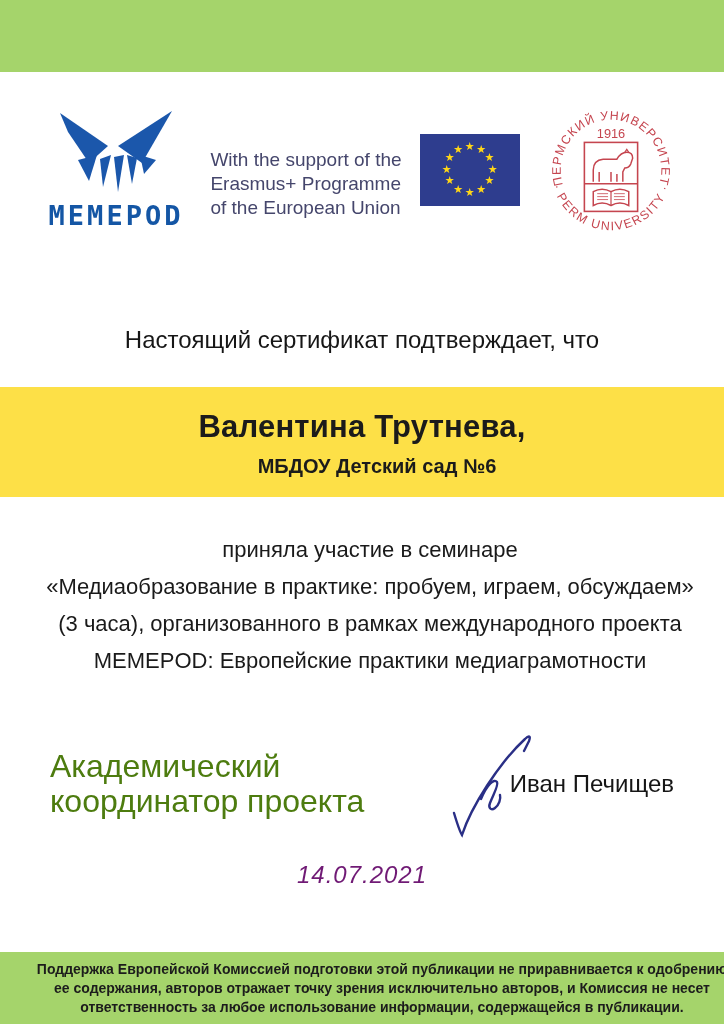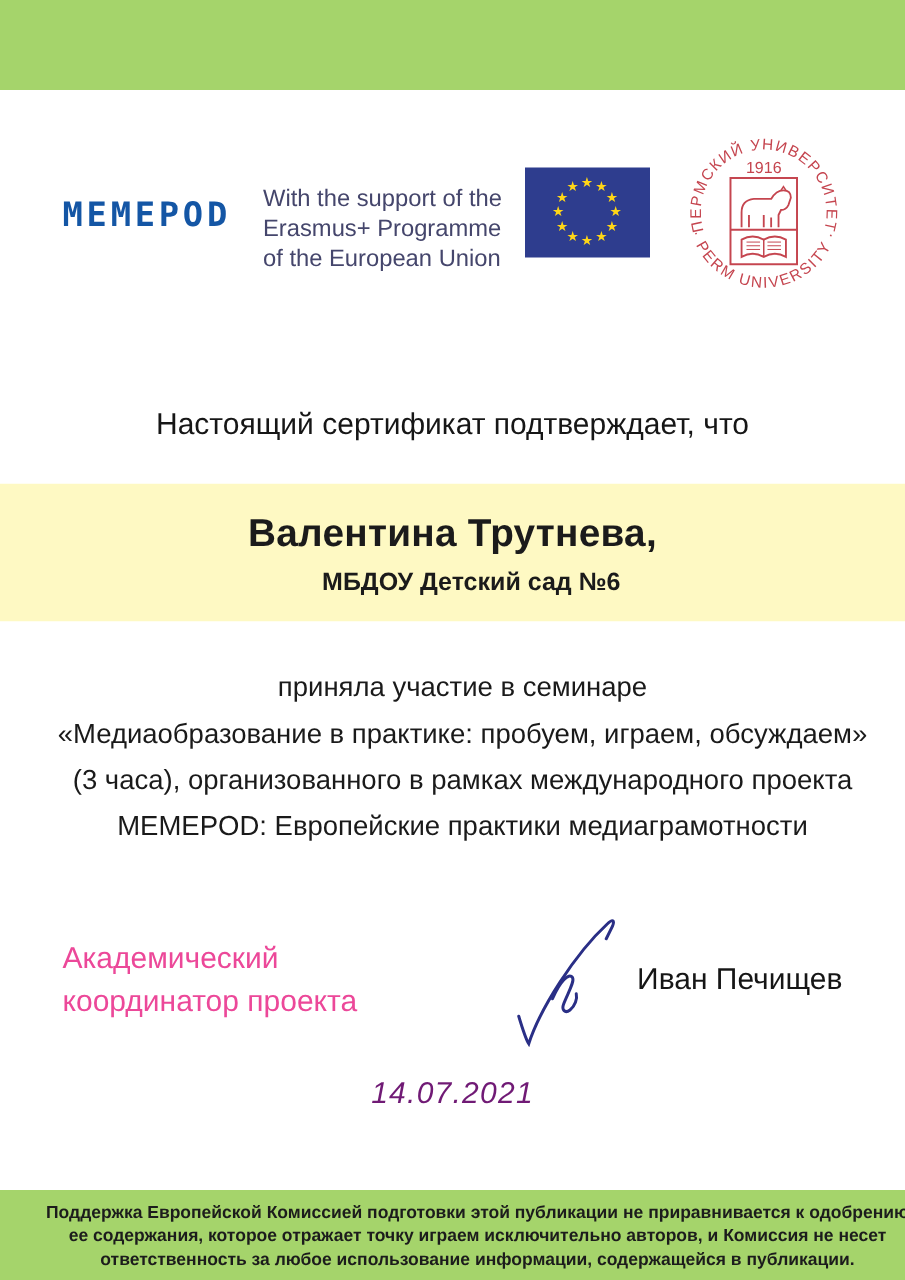--- a/index.html
+++ b/index.html
@@ -24,21 +24,21 @@
     display: flex;
     align-items: center;
     justify-content: space-between;
     padding: 0 44px 0 50px;
     margin-top: 28px;
     height: 140px;
   }
 
   .memepod-block {
     display: flex;
-    flex-direction: row;
+    flex-direction: column;
     align-items: center;
     width: 132px;
   }
   .memepod-wordmark {
     margin-top: 4px;
     font-family: "DejaVu Sans Mono", monospace;
     font-weight: bold;
     font-size: 27px;
     letter-spacing: 3px;
     color: #1456a5;
@@ -78,21 +78,21 @@
   .intro-line {
     margin-top: 86px;
     text-align: center;
     font-size: 24px;
     color: #161616;
   }
 
   .name-band {
     margin-top: 33px;
     height: 110px;
-    background: #fef9c3;
+    background: #fde047;
     display: flex;
     flex-direction: column;
     align-items: center;
     justify-content: center;
     gap: 10px;
     padding-top: 2px;
   }
   .recipient-name {
     font-size: 31px;
     font-weight: bold;
@@ -118,23 +118,23 @@
   
   .sig-row {
     display: flex;
     align-items: center;
     justify-content: space-between;
     padding: 0 50px;
     margin-top: 44px;
     height: 122px;
   }
   .sig-role {
-    font-size: 24px;
+    font-size: 32px;
     line-height: 35px;
-    color: #ec4899;
+    color: #4d7c0f;
   }
   .sig-mark {
     width: 104px;
     height: 122px;
     transform: translateX(58px);
   }
   .sig-name {
     font-size: 24px;
     color: #161616;
   }
@@ -268,17 +268,17 @@
         <path d="M 38,76 C 44,62 51,55 54,59 C 56,62 50,72 47,80 C 45,85 48,88 52,85 C 56,82 58,76 57,72"></path>
       </g>
     </svg>
     <div class="sig-name">Иван Печищев</div>
   </div>
 
   <div class="date-line">14.07.2021</div>
 
   <div class="band-footer">
     <div>Поддержка Европейской Комиссией подготовки этой публикации не приравнивается к одобрению</div>
-    <div>ее содержания, которое отражает точку играем исключительно авторов, и Комиссия не несет</div>
+    <div>ее содержания, авторов отражает точку зрения исключительно авторов, и Комиссия не несет</div>
     <div>ответственность за любое использование информации, содержащейся в публикации.</div>
   </div>
 
 </div>
 
 </body></html>

